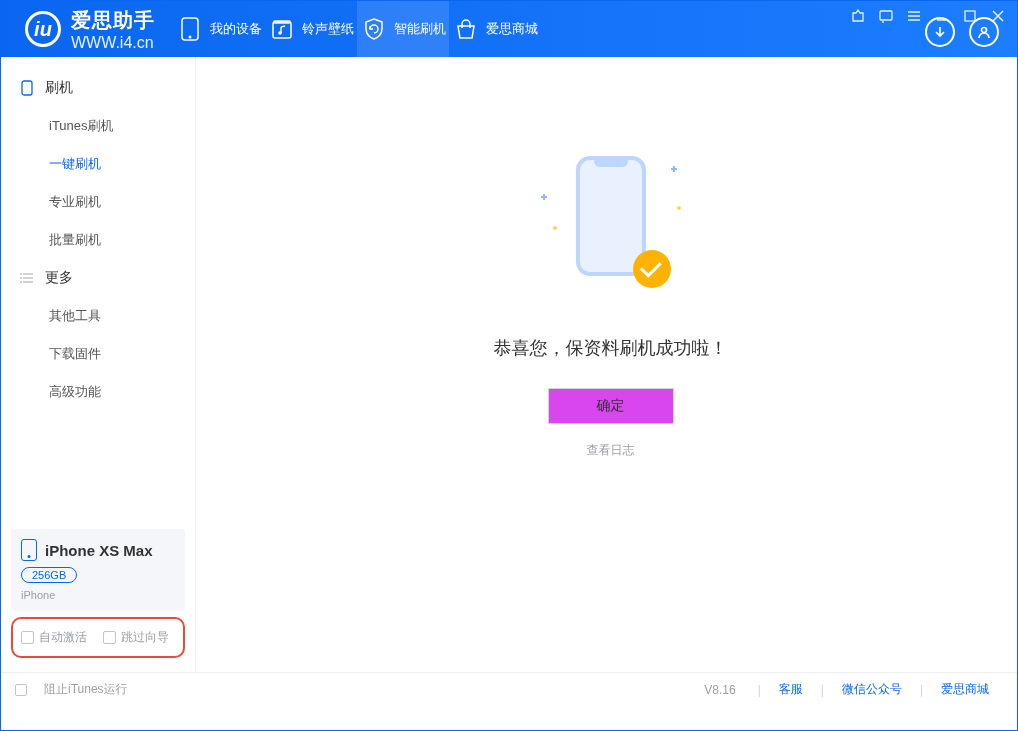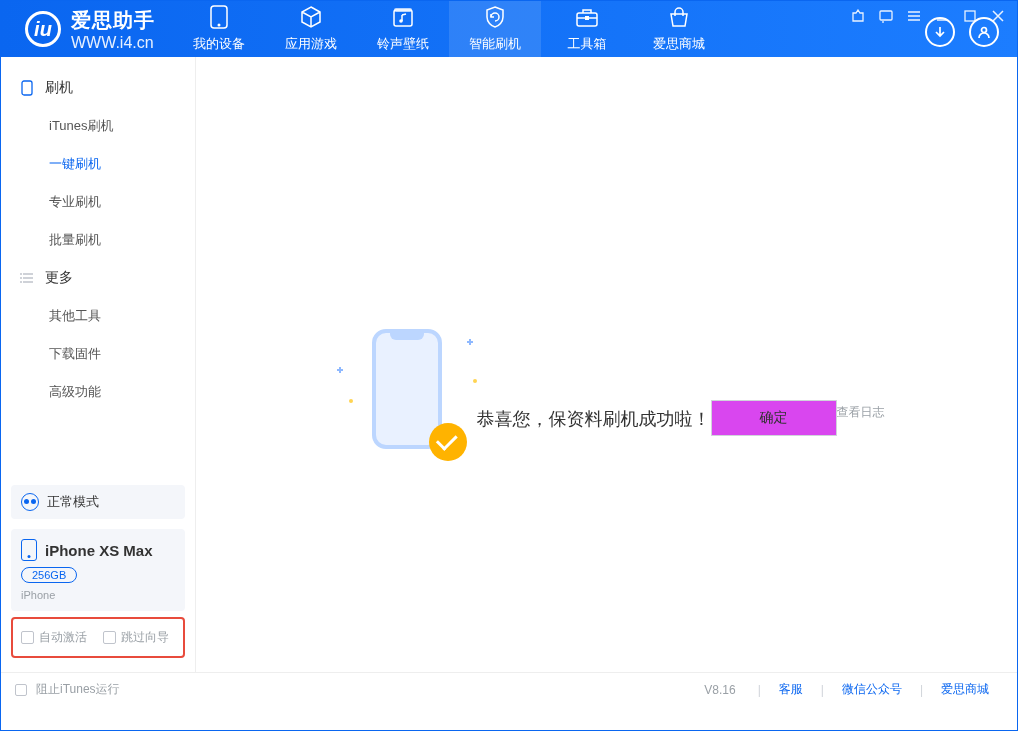--- a/index.html
+++ b/index.html
@@ -3,21 +3,21 @@
 <meta charset="utf-8">
 <style>
 * { margin: 0; padding: 0; box-sizing: border-box; }
 body { font-family: "Microsoft YaHei", Arial, sans-serif; font-size: 13px; color: #333; background: #fff; width: 1018px; height: 731px; overflow: hidden; border: 1px solid #0a66f0; }
 .header { height: 56px; background: linear-gradient(to right, #0a66f0, #1c7dff); display: flex; align-items: stretch; color: #fff; position: relative; }
 .logo-block { display: flex; align-items: center; padding: 0 18px 0 24px; }
 .logo-circle { width: 36px; height: 36px; border: 3px solid #fff; border-radius: 50%; display: flex; align-items: center; justify-content: center; font-weight: bold; font-size: 20px; font-style: italic; margin-right: 10px; }
 .logo-text .line1 { font-size: 20px; font-weight: bold; letter-spacing: 1px; }
 .logo-text .line2 { font-size: 16px; opacity: 0.9; }
 .nav-tabs { display: flex; }
-.nav-tab { width: 92px; display: flex; flex-direction: column; align-items: center; justify-content: center; cursor: pointer; gap: 6px; }
+.nav-tab { width: 92px; display: flex; flex-direction: row; align-items: center; justify-content: center; cursor: pointer; gap: 6px; }
 .nav-tab.active { background: rgba(255,255,255,0.12); }
 .nav-tab .ico { width: 28px; height: 24px; display: flex; align-items: center; justify-content: center; }
 .nav-tab .lbl { font-size: 13px; }
 .header-right { position: absolute; right: 10px; top: 6px; display: flex; gap: 10px; align-items: center; }
 .win-btn { width: 18px; height: 18px; display: flex; align-items: center; justify-content: center; cursor: pointer; opacity: 0.9; }
 .header-circles { position: absolute; right: 18px; bottom: 10px; display: flex; gap: 14px; }
 .circle-btn { width: 30px; height: 30px; border: 2px solid #fff; border-radius: 50%; display: flex; align-items: center; justify-content: center; cursor: pointer; }
 .body-wrap { display: flex; height: calc(100% - 80px - 34px); gap: 8px; }
 .sidebar { width: 195px; border-right: 1px solid #eee; display: flex; flex-direction: column; }
 .sb-scroll { flex: 1; overflow: auto; padding-top: 12px; }
@@ -31,41 +31,41 @@
 .sb-card .sico:before,.sb-card .sico:after{content:'';position:absolute;width:5px;height:5px;background:#0a66f0;border-radius:50%;}
 .sb-card .sico:before{left:2px;top:5px;}
 .sb-card .sico:after{right:2px;top:5px;}
 .dev-card { background:#f4f6fa; border-radius:4px; padding:10px; }
 .dev-row1 { display:flex; align-items:center; gap:8px; }
 .dev-ico { width:16px; height:22px; border:1.5px solid #0a66f0; border-radius:3px; position:relative; }
 .dev-ico:after { content:''; position:absolute; bottom:2px; left:50%; transform:translateX(-50%); width:3px; height:3px; background:#0a66f0; border-radius:50%; }
 .dev-name { font-size:15px; font-weight:bold; color:#333; }
 .dev-cap { margin-top:6px; display:inline-block; border:1px solid #0a66f0; color:#0a66f0; border-radius:10px; padding:1px 10px; font-size:11px; }
 .dev-type { margin-top:6px; font-size:11px; color:#9aa0a6; }
-.checks { border:2px solid #e84b3c; border-radius:4px; padding:10px 8px; display:flex; gap:16px; align-items:flex-start; margin-top:6px; }
+.checks { border:2px solid #e84b3c; border-radius:10px; padding:10px 8px; display:flex; gap:16px; align-items:flex-start; margin-top:6px; }
 .chk { display:flex; align-items:center; gap:5px; color:#9aa0a6; font-size:12px; cursor:pointer; }
 .chk .box { width:13px; height:13px; border:1px solid #c0c4cc; border-radius:2px; }
-.main { flex:1; display:flex; flex-direction:row; align-items:center; justify-content:center; padding-top:78px; }
+.main { flex:1; display:flex; flex-direction:column; align-items:center; justify-content:flex-start; padding-top:99px; }
 .phone-wrap { position:relative; width:140px; height:150px; }
 .phone { position:absolute; left:35px; top:0; width:70px; height:120px; border:4px solid #bcd6ff; border-radius:14px; background:#e9f1ff; }
 .phone .notch { position:absolute; top:0; left:50%; transform:translateX(-50%); width:34px; height:7px; background:#bcd6ff; border-radius:0 0 6px 6px; }
 .badge { position:absolute; right:10px; bottom:18px; width:38px; height:38px; background:#ffb300; border-radius:50%; display:flex; align-items:center; justify-content:center; }
 .badge:after { content:''; width:16px; height:9px; border-left:3px solid #fff; border-bottom:3px solid #fff; transform:rotate(-45deg) translate(1px,-2px); }
 .sparkle { position:absolute; width:6px; height:6px; }
 .sparkle span{position:absolute;background:#8fb9ff;}
 .sparkle .h{width:6px;height:2px;top:2px;left:0;}
 .sparkle .v{width:2px;height:6px;left:2px;top:0;}
 .s1{left:0;top:38px;} .s2{right:4px;top:10px;}
 .dot{position:absolute;width:4px;height:4px;background:#ffd452;border-radius:50%;}
 .d1{left:12px;top:70px;} .d2{right:0;top:50px;}
 .success-text { margin-top:30px; font-size:18px; color:#333; }
 .ok-btn { margin-top:28px; border:1px solid #d0d4da; background:#d946ef; padding:8px 48px; font-size:14px; color:#333; cursor:pointer; }
 .log-link { margin-top:18px; font-size:12px; color:#9aa0a6; cursor:pointer; }
 .footer { height:34px; border-top:1px solid #eee; display:flex; align-items:center; padding:0 14px; font-size:12px; color:#9aa0a6; }
-.footer .f-chk { display:flex; align-items:center; gap:9px; cursor:pointer; }
+.footer .f-chk { display:flex; align-items:center; gap:17px; cursor:pointer; }
 .footer .f-chk .box { width:12px; height:12px; border:1px solid #c0c4cc; border-radius:2px; }
 .footer-right { margin-left:auto; display:flex; align-items:center; gap:4px; }
 .footer-right .ver { color:#9aa0a6; margin-right:18px; }
 .footer-right .flink { color:#0a66f0; cursor:pointer; padding:0 14px; }
 .footer-right .sep { color:#d0d4da; }
 svg { display:block; }
 </style>
 </head>
 <body>
 
@@ -82,58 +82,39 @@
       <span class="ico">
           <svg width="18" height="24" viewBox="0 0 18 24">
             <rect x="1" y="1" width="16" height="22" rx="3" fill="none" stroke="#fff" stroke-width="1.5"></rect>
             <circle cx="9" cy="20" r="1.5" fill="#fff"></circle>
           </svg>
         </span>
       <span class="lbl">我的设备</span>
     </div>
     <div class="nav-tab">
       <span class="ico">
-          <svg width="24" height="24" viewBox="0 0 24 24">
-            <path d="M12 2 L21 7 L21 17 L12 22 L3 17 L3 7 Z M3 7 L12 12 L21 7 M12 12 L12 22" fill="none" stroke="#fff" stroke-width="1.5"></path>
-          </svg>
-        </span>
-      <span class="lbl">应用游戏</span>
-    </div>
-    <div class="nav-tab">
-      <span class="ico">
           <svg width="22" height="22" viewBox="0 0 22 22">
             <rect x="2" y="4" width="18" height="16" rx="2" fill="none" stroke="#fff" stroke-width="1.5"></rect>
             <rect x="2" y="2" width="18" height="4" rx="2" fill="#fff" opacity="0.7"></rect>
             <path d="M10 9 L10 15" stroke="#fff" stroke-width="1.5"></path>
             <circle cx="9" cy="15" r="1.8" fill="#fff"></circle>
             <path d="M10 9 L14 8" stroke="#fff" stroke-width="1.5"></path>
           </svg>
         </span>
       <span class="lbl">铃声壁纸</span>
     </div>
     <div class="nav-tab active">
       <span class="ico">
           <svg width="24" height="24" viewBox="0 0 24 24">
             <path d="M12 2 L20 5 L20 12 C20 17 16 21 12 22 C8 21 4 17 4 12 L4 5 Z" fill="none" stroke="#fff" stroke-width="1.5"></path>
             <path d="M8 12 A4 4 0 1 1 12 16" fill="none" stroke="#fff" stroke-width="1.5"></path>
             <path d="M8 9 L8 12 L11 12" fill="none" stroke="#fff" stroke-width="1.5"></path>
           </svg>
         </span>
       <span class="lbl">智能刷机</span>
-    </div>
-    <div class="nav-tab">
-      <span class="ico">
-          <svg width="24" height="22" viewBox="0 0 24 22">
-            <rect x="2" y="7" width="20" height="13" rx="2" fill="none" stroke="#fff" stroke-width="1.5"></rect>
-            <path d="M2 12 L22 12" stroke="#fff" stroke-width="1.5"></path>
-            <path d="M8 7 L8 4 L16 4 L16 7" fill="none" stroke="#fff" stroke-width="1.5"></path>
-            <rect x="10" y="10" width="4" height="4" fill="#fff"></rect>
-          </svg>
-        </span>
-      <span class="lbl">工具箱</span>
     </div>
     <div class="nav-tab">
       <span class="ico">
           <svg width="24" height="22" viewBox="0 0 24 22">
             <path d="M4 8 L20 8 L18 20 L6 20 Z" fill="none" stroke="#fff" stroke-width="1.5"></path>
             <path d="M8 10 L8 6 A4 4 0 0 1 16 6 L16 10" fill="none" stroke="#fff" stroke-width="1.5"></path>
           </svg>
         </span>
       <span class="lbl">爱思商城</span>
     </div>
@@ -212,24 +193,20 @@
             </svg>
           </span>
         <span>更多</span>
       </div>
       <div class="sb-item">其他工具</div>
       <div class="sb-item">下载固件</div>
       <div class="sb-item">高级功能</div>
     </div>
 
     <div class="sb-bottom">
-      <div class="sb-card">
-        <span class="sico"></span>
-        <span>正常模式</span>
-      </div>
       <div class="dev-card">
         <div class="dev-row1">
           <span class="dev-ico"></span>
           <span class="dev-name">iPhone XS Max</span>
         </div>
         <span class="dev-cap">256GB</span>
         <div class="dev-type">iPhone</div>
       </div>
       <div class="checks">
         <label class="chk">

